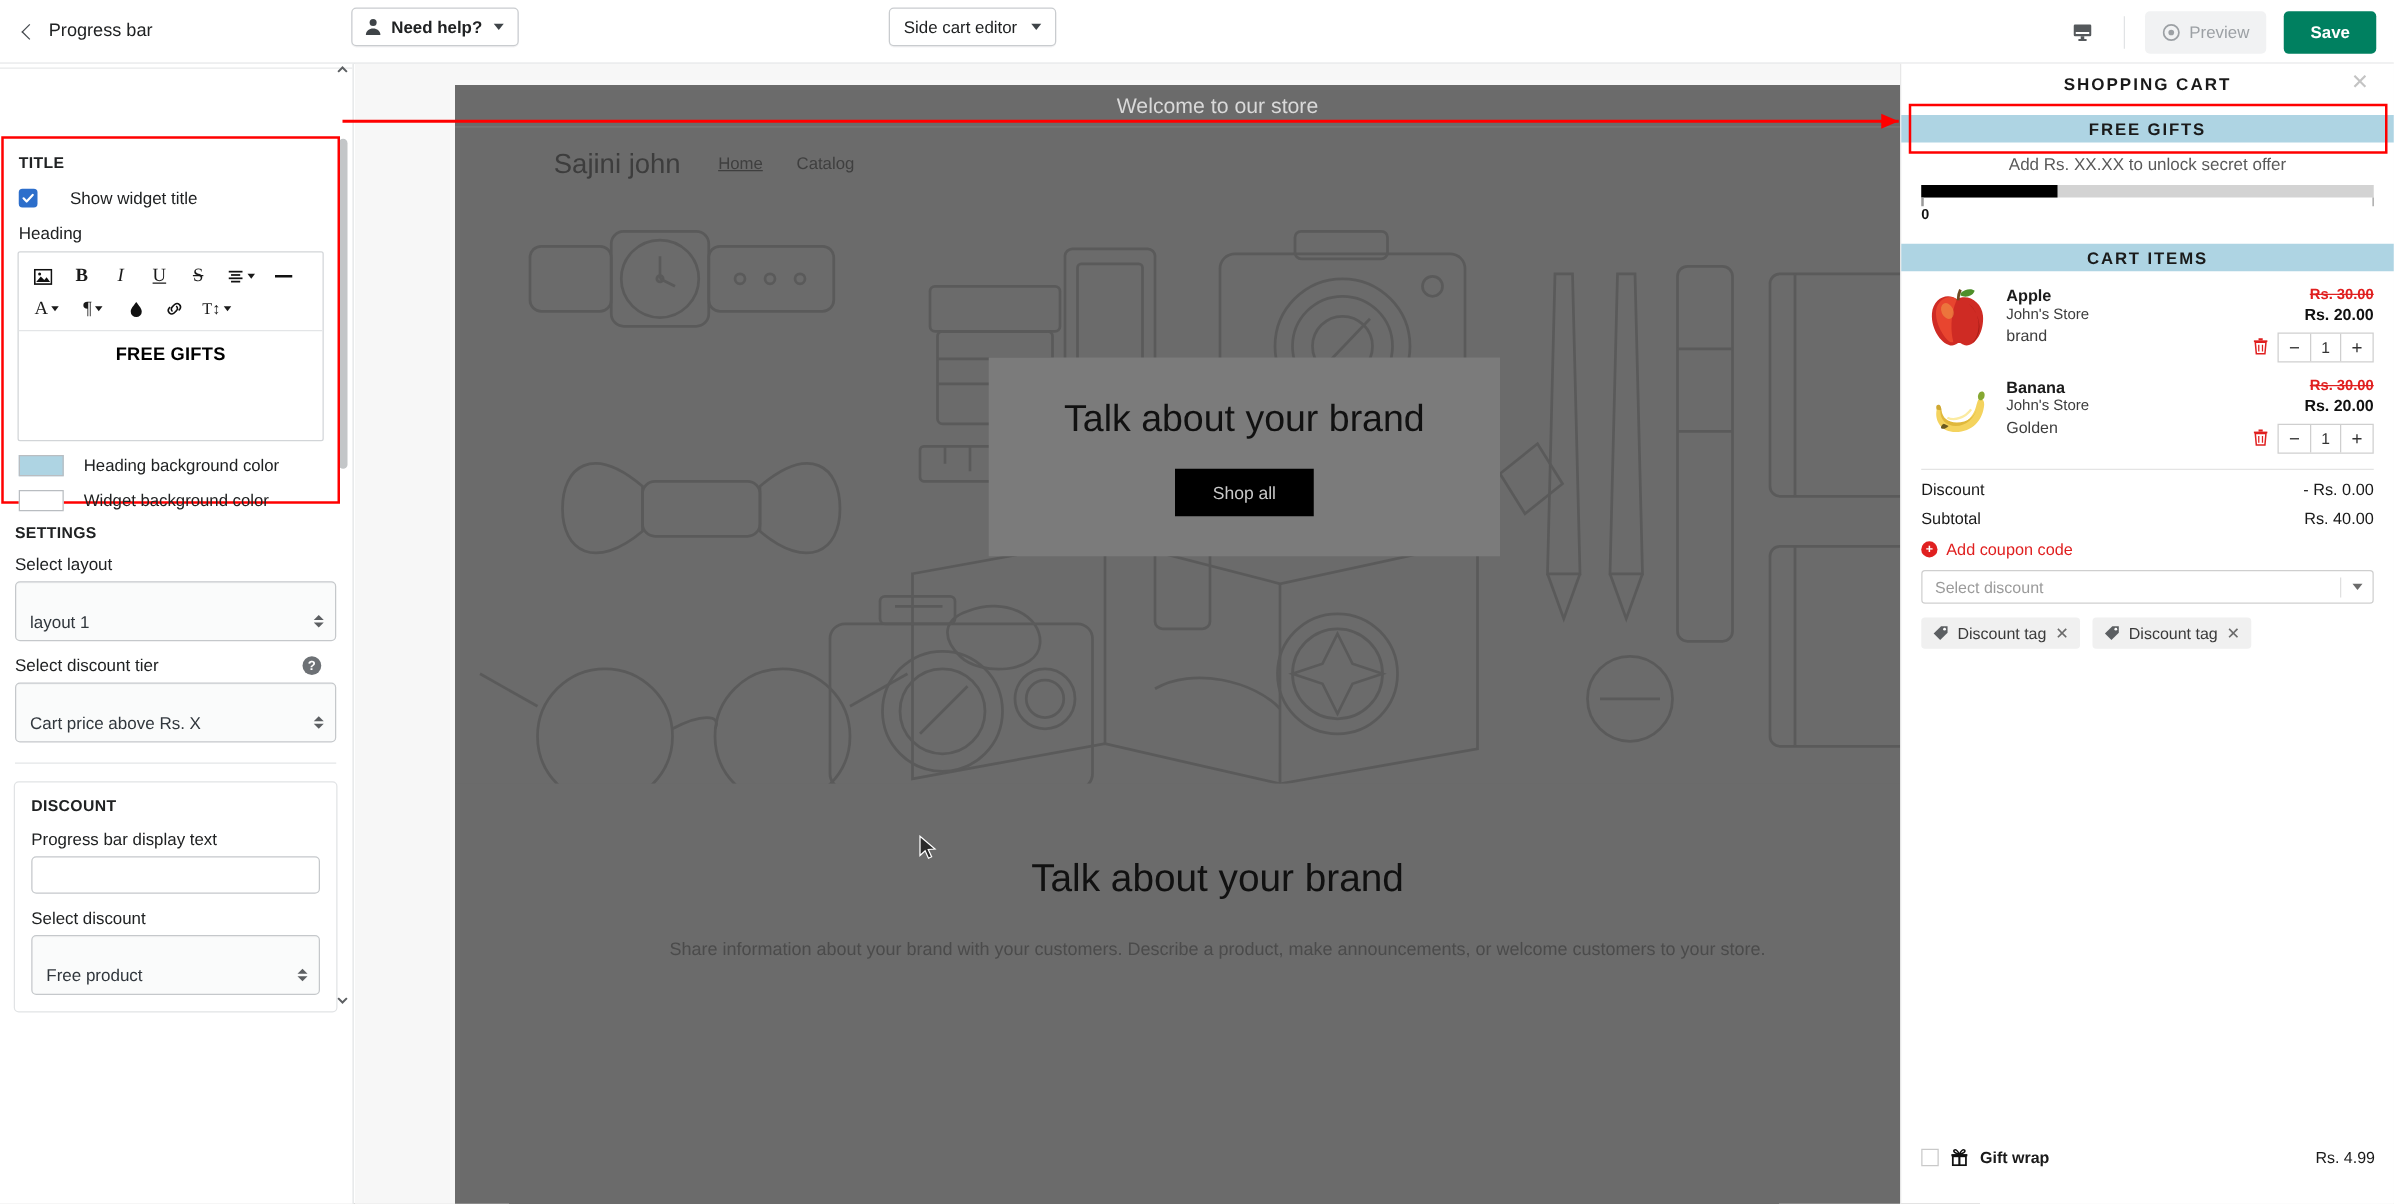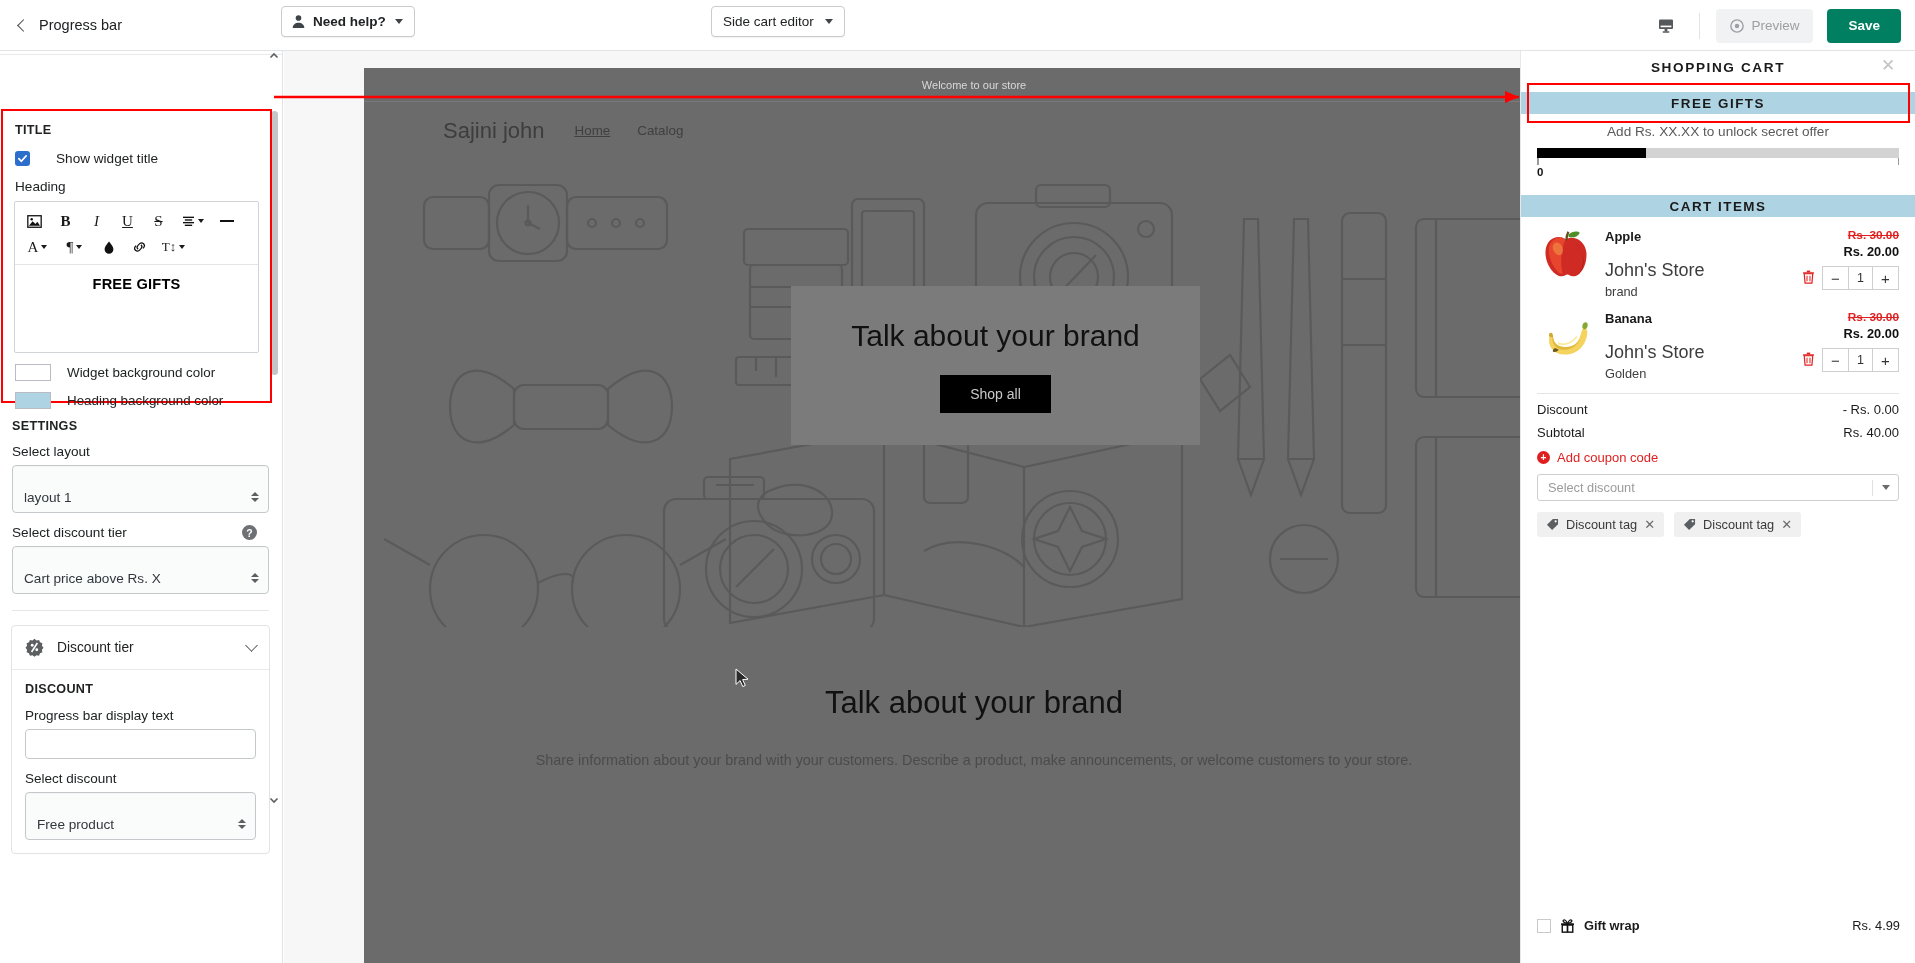--- a/index.html
+++ b/index.html
@@ -181,21 +181,21 @@
   .preview{
     position:absolute; top:51px; left:284px; width:1631px; height:912px;
     background:#f7f7f7; overflow:hidden;
   }
   .store{
     position:absolute; left:80px; top:17px; width:1220px; height:895px;
     background:#6b6b6b; overflow:hidden;
   }
   .ann-bar{
     height:34px; display:flex; align-items:center; justify-content:center;
-    color:#d9d9d9; font-size:11px; border-bottom:1px solid #7a7a7a;
+    color:#d9d9d9; font-size:17px; border-bottom:1px solid #7a7a7a;
   }
   .store-nav{
     height:57px; display:flex; align-items:center; gap:30px; padding-left:47px;margin-left:32px;
   }
   .brand{ font-size:22px; color:#3d3d3d; }
   .nav-links{ display:flex; gap:27px; }
   .nav-links a{
     font-size:13.4px; color:#3f3f3f; text-decoration:none; cursor:pointer;
   }
   .nav-links a.active{ text-decoration:underline; }
@@ -267,21 +267,21 @@
   .pbar-zero{ font-size:11.5px; font-weight:700; color:#111; margin-top:1px; }
 
   .cart-items-banner{ margin-top:17px; }
 
   .citem{
     display:flex; align-items:flex-start; padding:9px 16px 0 16px; position:relative;
   }
   .cthumb{ width:57px; height:57px; flex:0 0 57px; }
   .cinfo{ margin-left:11px; padding-top:3px; }
   .cname{ font-size:13px; font-weight:700; color:#1a1a1a; }
-  .cvendor{ font-size:18px; color:#3d3d3d; margin-top:16px; }
+  .cvendor{ font-size:12px; color:#3d3d3d; margin-top:0; }
   .cvariant{ font-size:12.8px; color:#3d3d3d; margin-top:3px; }
   .cright{ margin-left:auto; text-align:right; padding-top:2px; }
   .cprice-old{ font-size:11.8px; color:#e02020; text-decoration:line-through; font-weight:700; }
   .cprice-new{ font-size:12.8px; color:#111; font-weight:700; margin-top:2px; }
   .qty-row{ display:flex; align-items:center; justify-content:flex-end; gap:7px; margin-top:7px; }
   .trash{ cursor:pointer; }
   .stepper{ display:flex; border:1px solid #cfcfcf; height:24px; }
   .stepper div{
     width:25px; display:flex; align-items:center; justify-content:center;
     font-size:15px; color:#333; cursor:pointer;
@@ -459,26 +459,26 @@
             <span class="mini-caret"></span>
           </div>
         </div>
       </div>
       <div class="rte-body">
         <span class="rte-text">FREE GIFTS</span>
       </div>
     </div>
 
     <div class="color-row">
+      <span class="swatch heading"></span>
+      <span class="color-lbl">Heading background color</span>
+    </div>
+    <div class="color-row">
       <span class="swatch widget"></span>
       <span class="color-lbl">Widget background color</span>
-    </div>
-    <div class="color-row">
-      <span class="swatch heading"></span>
-      <span class="color-lbl">Heading background color</span>
     </div>
   </div>
 
   <div class="settings-block">
     <div class="sec-label" style="padding-top:6px">SETTINGS</div>
 
     <div class="sel-lbl">Select layout</div>
     <div class="select">
       <span class="val">layout 1</span>
       <span class="updown">
@@ -495,30 +495,20 @@
       <span class="val">Cart price above Rs. X</span>
       <span class="updown">
           <i class="u"></i>
           <i class="d"></i>
         </span>
     </div>
 
     <div class="hr-line" style="margin-top:16px"></div>
 
     <div class="card">
-      <div class="card-head">
-        <svg width="19" height="19" viewBox="0 0 20 20">
-          <path d="M10 .8 l2.1 1.7 2.7-.5 1 2.5 2.5 1 -.5 2.7 1.7 2.1 -1.7 2.1 .5 2.7 -2.5 1 -1 2.5 -2.7-.5 -2.1 1.7 -2.1-1.7 -2.7 .5 -1-2.5 -2.5-1 .5-2.7 -1.7-2.1 1.7-2.1 -.5-2.7 2.5-1 1-2.5 2.7 .5z" fill="#5c5f62"></path>
-          <circle cx="7.6" cy="7.6" r="1.5" fill="#fff"></circle>
-          <circle cx="12.4" cy="12.4" r="1.5" fill="#fff"></circle>
-          <rect x="9.1" y="4.4" width="1.7" height="11.2" fill="#fff" transform="rotate(33 10 10)"></rect>
-        </svg>
-        <span class="name">Discount tier</span>
-        <span class="chev-dn"></span>
-      </div>
       <div class="card-body">
         <div class="card-sec">DISCOUNT</div>
         <div class="tfield-lbl">Progress bar display text</div>
         <input class="tinput" type="text" value="" style="">
         <div class="tfield-lbl">Select discount</div>
         <div class="select inner">
           <span class="val">Free product</span>
           <span class="updown">
               <i class="u"></i>
               <i class="d"></i>

